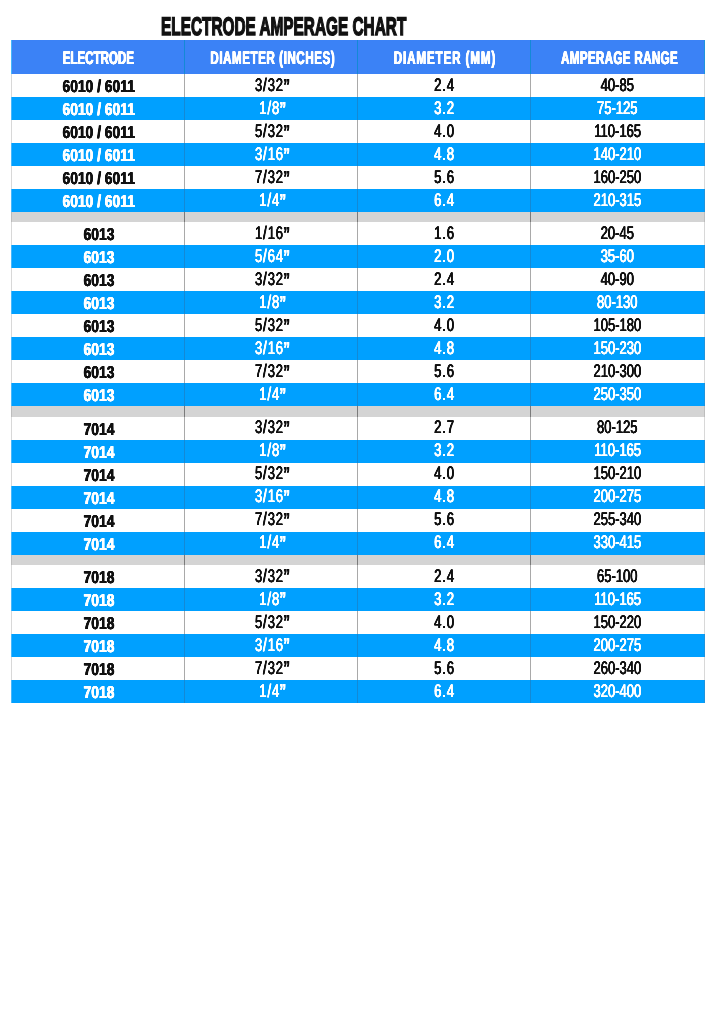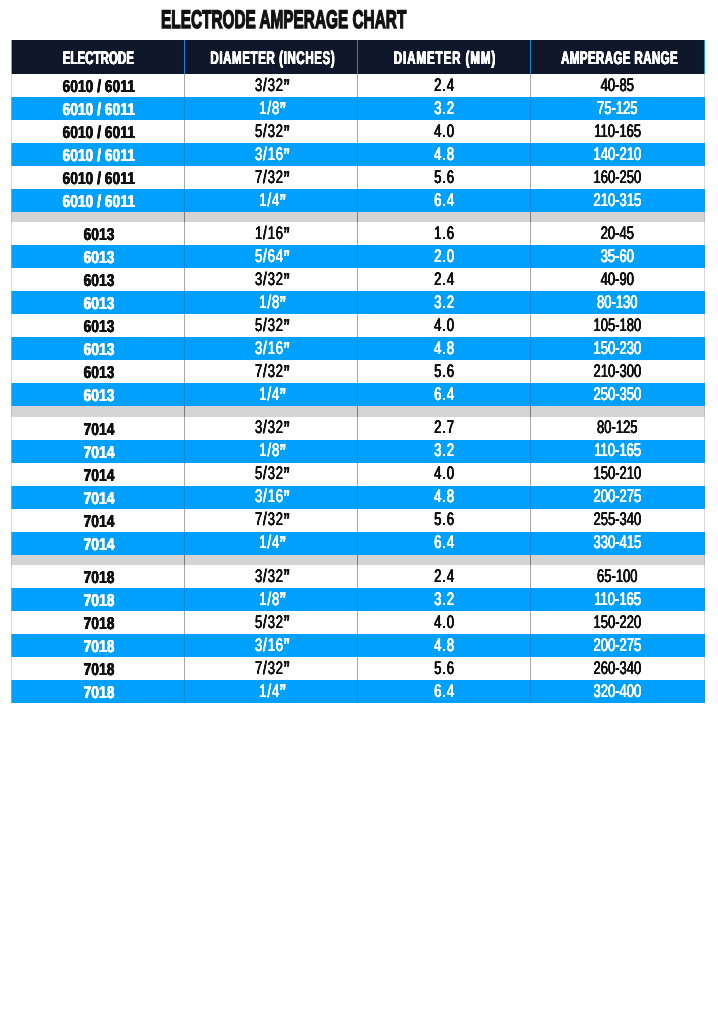--- a/index.html
+++ b/index.html
@@ -9,22 +9,22 @@
     font-family:"Liberation Sans",sans-serif;
     -webkit-font-smoothing:antialiased;
     -moz-osx-font-smoothing:grayscale;
     text-rendering:geometricPrecision;
     overflow:hidden;
   }
   #page{position:relative;width:718px;height:1024px;background:#fff;}
 
   
   #title{
-    position:absolute;left:0;top:4px;width:568px;height:34px;
-    display:flex;align-items:center;justify-content:center;
+    position:absolute;left:0;top:15px;width:568px;height:34px;
+    display:flex;justify-content:center;
   }
   #title .t{
     font-weight:700;font-size:25.4px;line-height:1;color:#111111;
     letter-spacing:0px;white-space:nowrap;display:inline-block;
     transform:scaleX(0.605);transform-origin:center center;
     -webkit-text-stroke:1.5px #111111;
     position:relative;top:-0.5px;
   }
 
   
@@ -52,21 +52,21 @@
   #chart-table th:last-child::after,#chart-table td:last-child::after{
     background:#d8d8d8;right:-1px;
   }
   #chart-table thead th:last-child::after{background:#1e93dd;}
   #chart-table tbody tr.even td:last-child::after{background:#1e93dd;}
   #chart-table tbody tr.spacer td:last-child::after{background:#bdbdbd;}
   #chart-table thead th::after{background:#1389d6;}
   #chart-table tbody tr.even td::after{background:#1389d6;}
   #chart-table tbody tr.spacer td::after{background:#7a7a7a;}
 
-  thead tr{height:34.7px;background:#0f172a;}
+  thead tr{height:34.7px;background:#3b82f6;}
   thead .hl{
     display:inline-block;white-space:nowrap;color:#ffffff;
     font-weight:700;font-size:18.3px;line-height:1;
     transform:scaleX(0.632);transform-origin:center center;
     text-shadow:0.55px 0 #ffffff,-0.55px 0 #ffffff,0 0.3px #ffffff,0 -0.3px #ffffff;
     position:relative;top:2.5px;
   }
   thead th:nth-child(1) .hl{letter-spacing:0;position:relative;left:0px;}
   thead th:nth-child(2) .hl{letter-spacing:0.93px;margin-right:0.93px;position:relative;left:-11.5px;}
   thead th:nth-child(3) .hl{letter-spacing:1.45px;margin-right:1.45px;position:relative;left:1.0px;}

